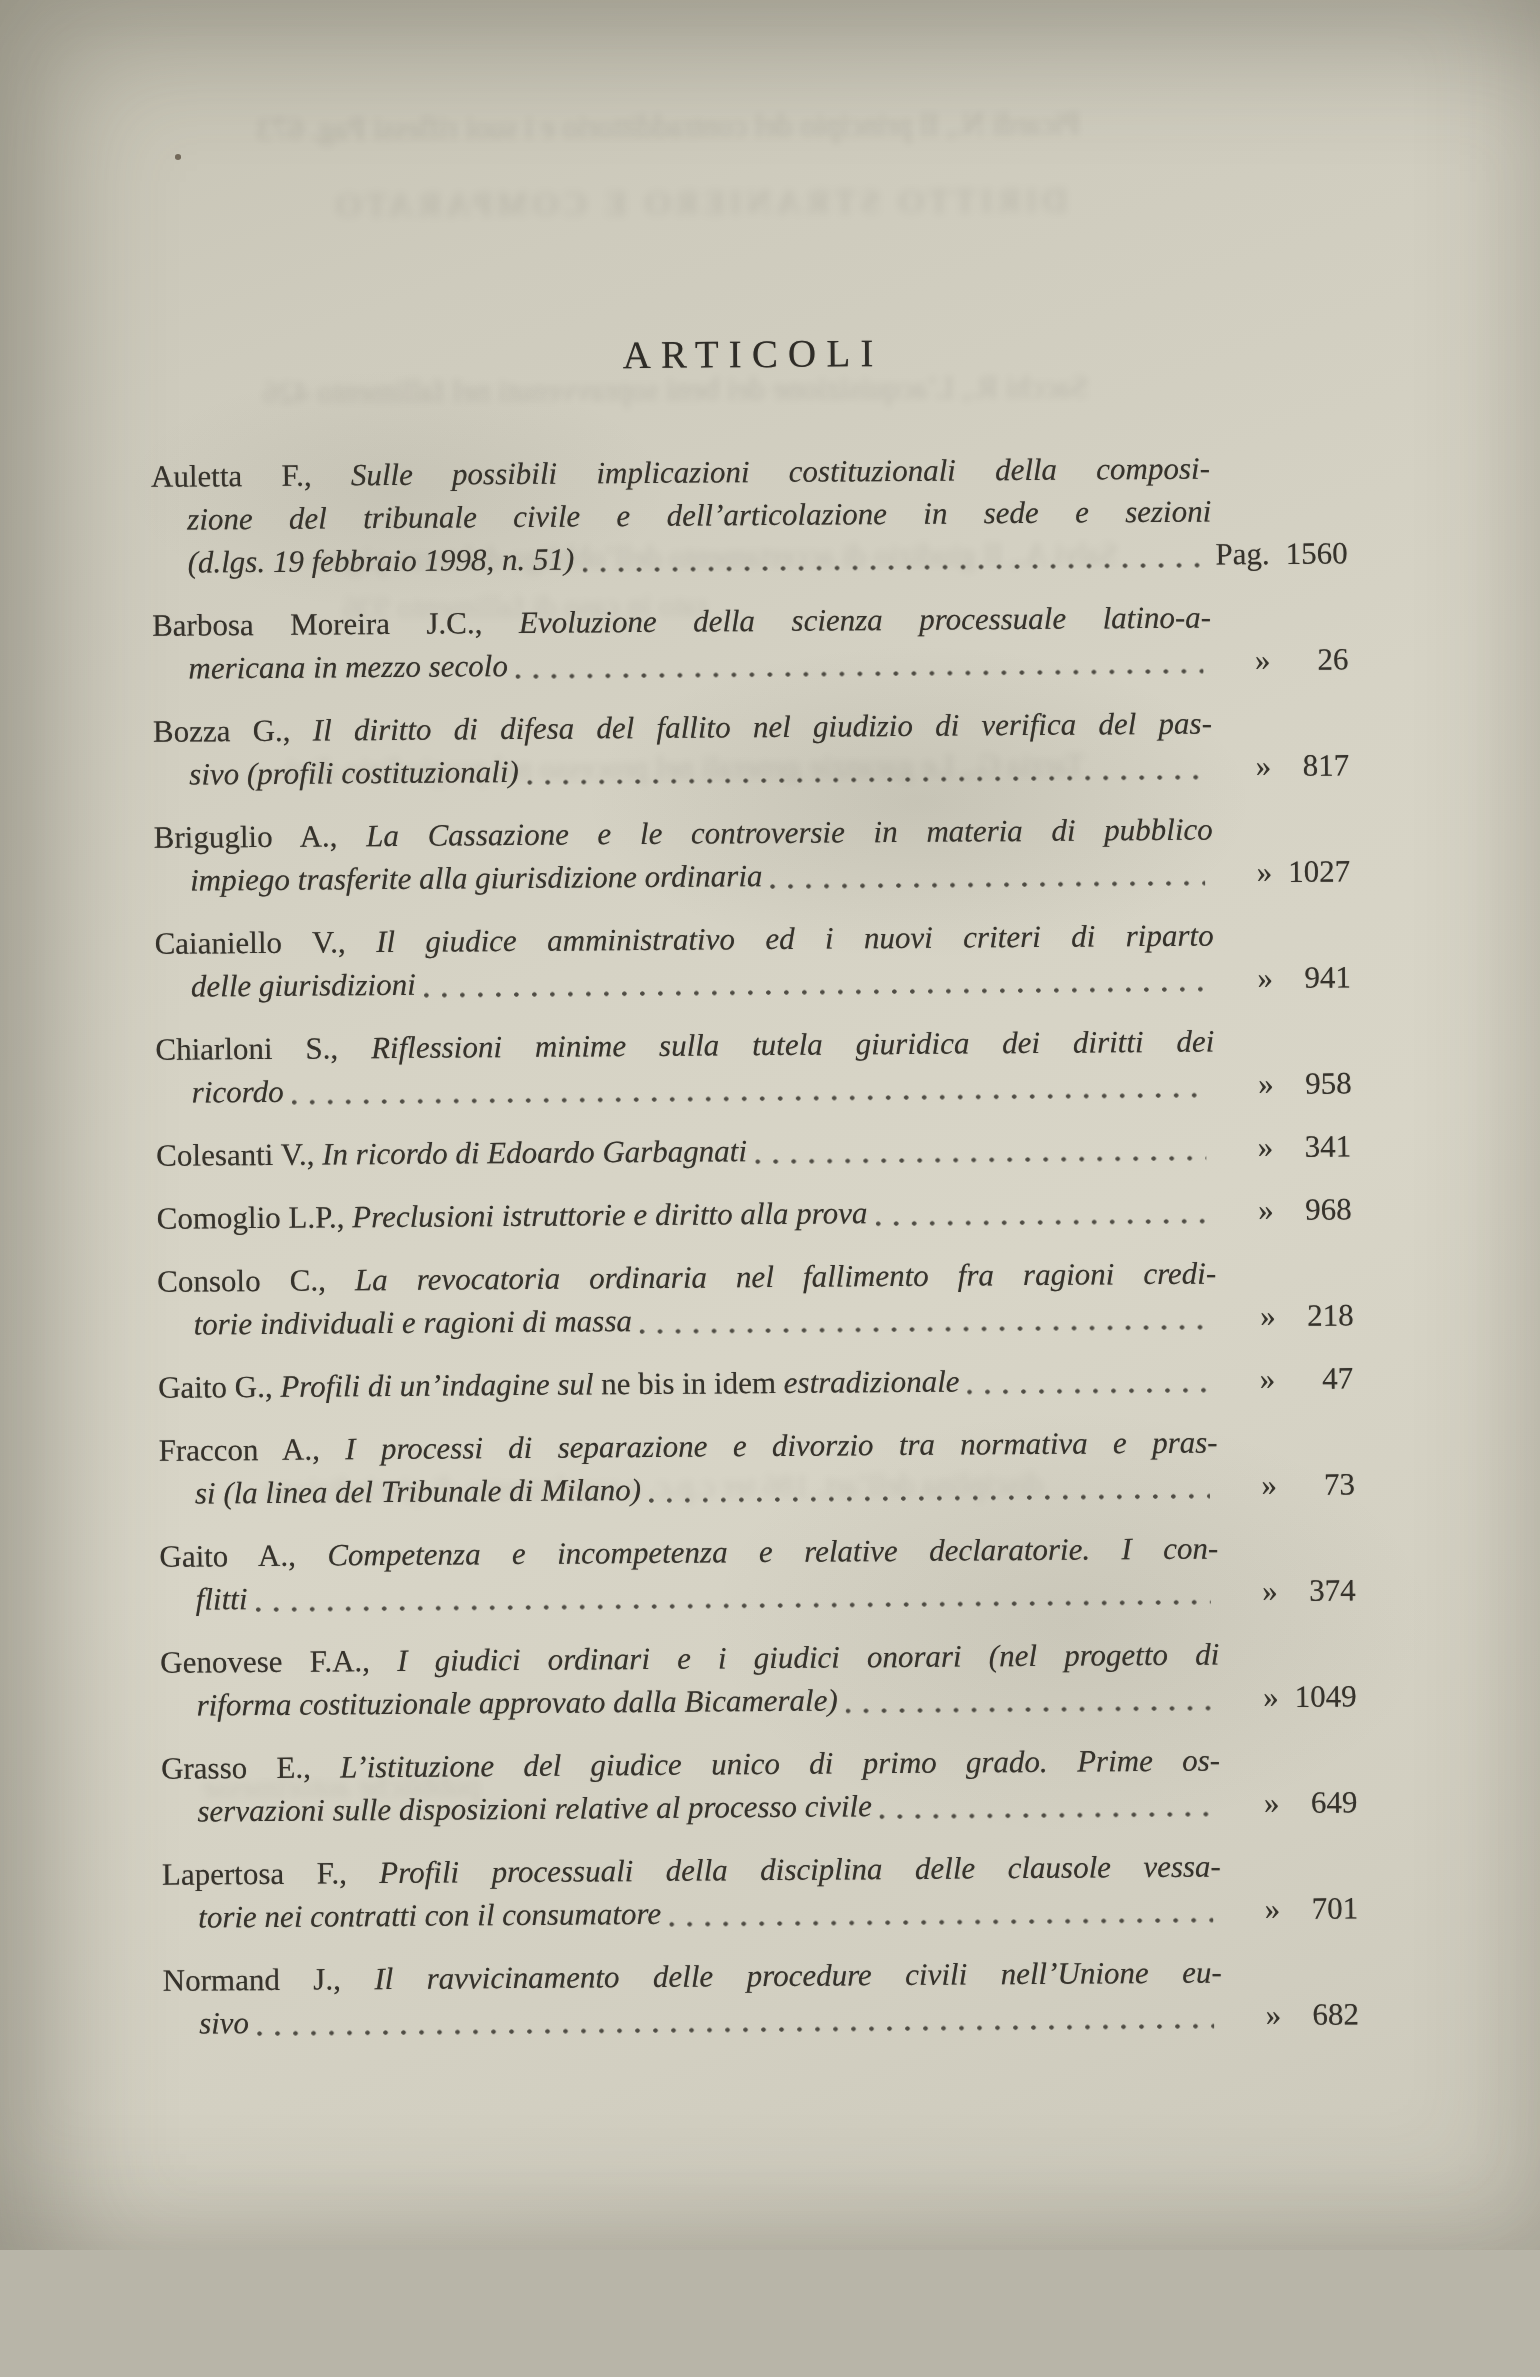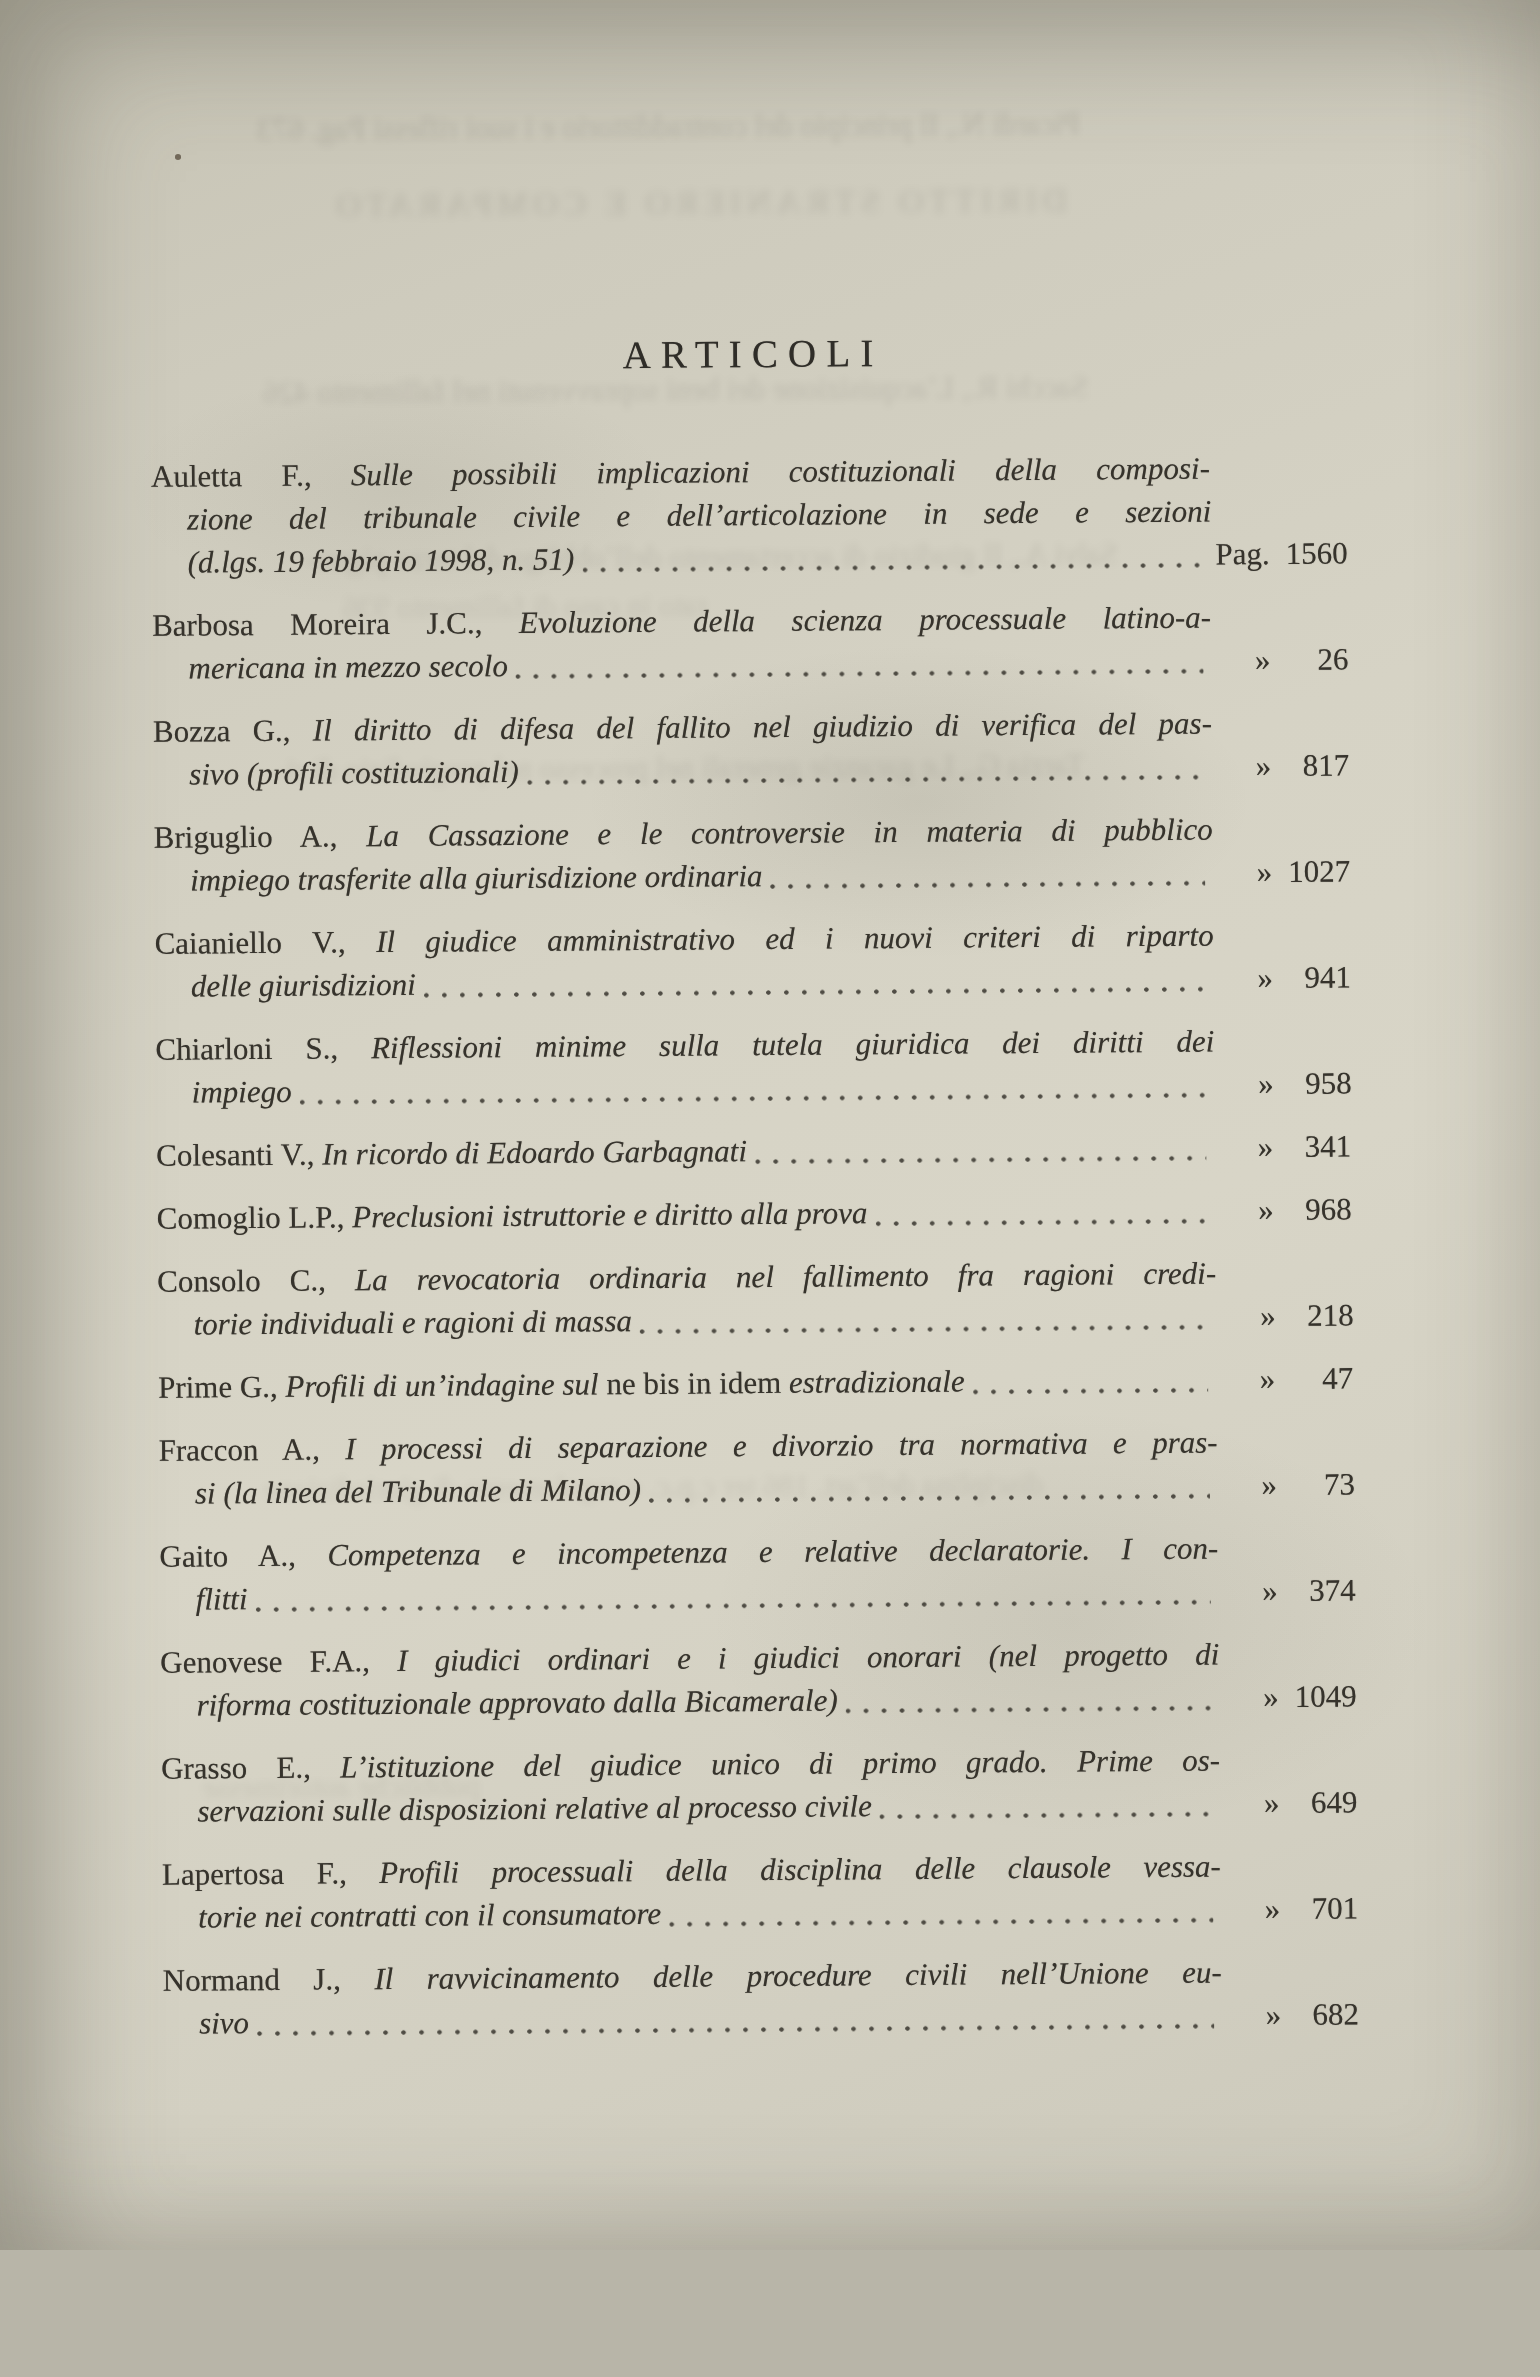--- a/index.html
+++ b/index.html
@@ -160,21 +160,21 @@
               <span class="leader"></span>
             </span>
             <span class="ref-label">»</span>
             <span class="ref-num">941</span>
           </div>
         </div>
         <div class="entry">
           <div class="line"><span class="seg ro">Chiarloni S., </span><span class="seg it">Riflessioni minime sulla tutela giuridica dei diritti dei</span></div>
           <div class="line indent last">
             <span class="text-zone">
-              <span class="seg it">impiego</span>
+              <span class="seg it">ricordo</span>
               <span class="leader"></span>
             </span>
             <span class="ref-label">»</span>
             <span class="ref-num">958</span>
           </div>
         </div>
         <div class="entry">
           <div class="line last">
             <span class="text-zone">
               <span class="seg ro">Colesanti V., </span>
@@ -203,21 +203,21 @@
               <span class="seg it">torie individuali e ragioni di massa</span>
               <span class="leader"></span>
             </span>
             <span class="ref-label">»</span>
             <span class="ref-num">218</span>
           </div>
         </div>
         <div class="entry">
           <div class="line last">
             <span class="text-zone">
-              <span class="seg ro">Prime G., </span>
+              <span class="seg ro">Gaito G., </span>
               <span class="seg it">Profili di un’indagine sul </span>
               <span class="seg ro">ne bis in idem </span>
               <span class="seg it">estradizionale</span>
               <span class="leader"></span>
             </span>
             <span class="ref-label">»</span>
             <span class="ref-num">47</span>
           </div>
         </div>
         <div class="entry">

